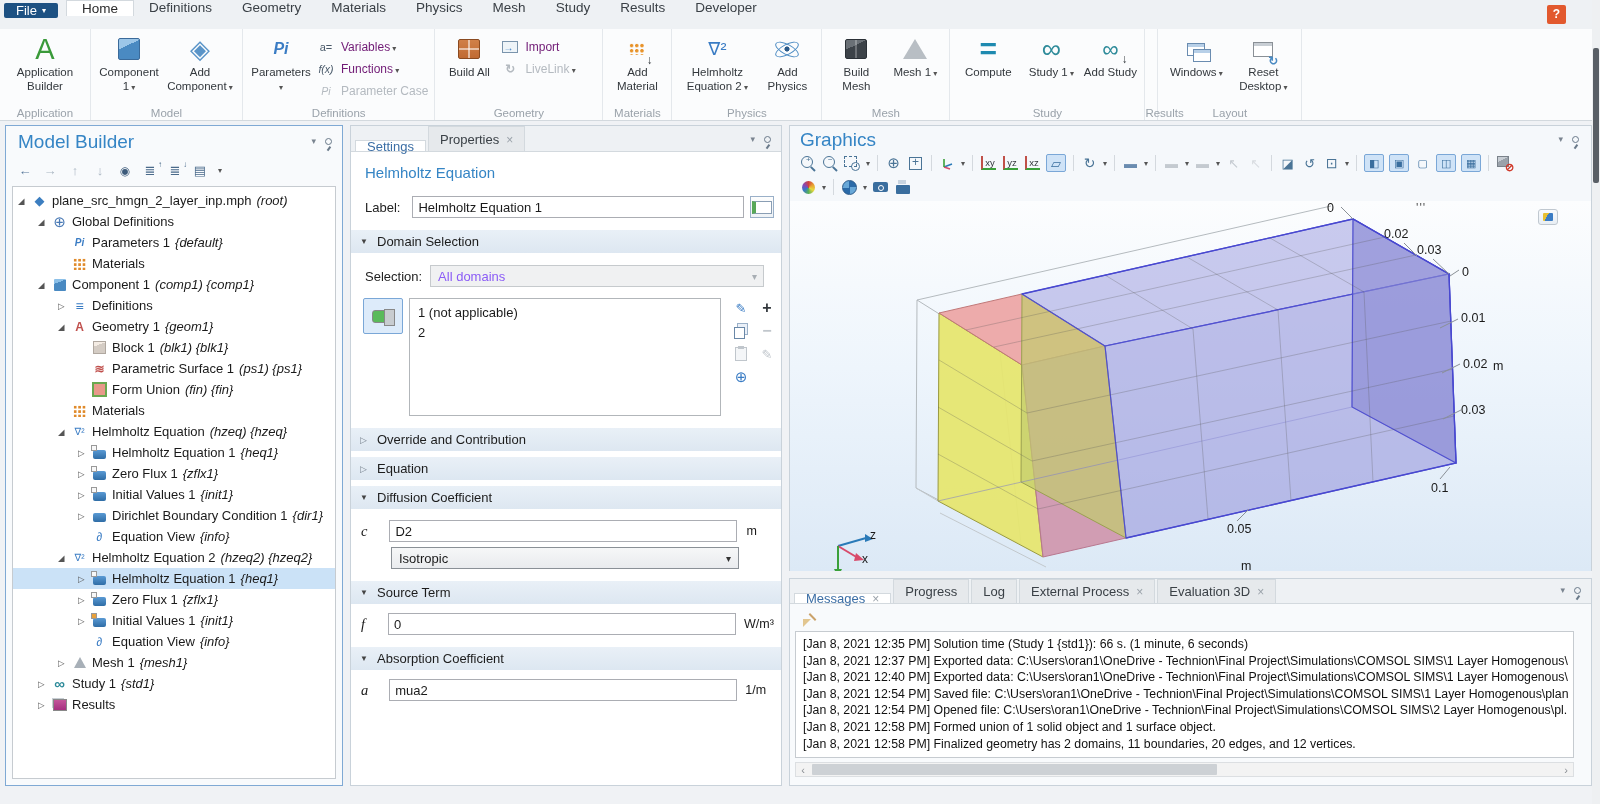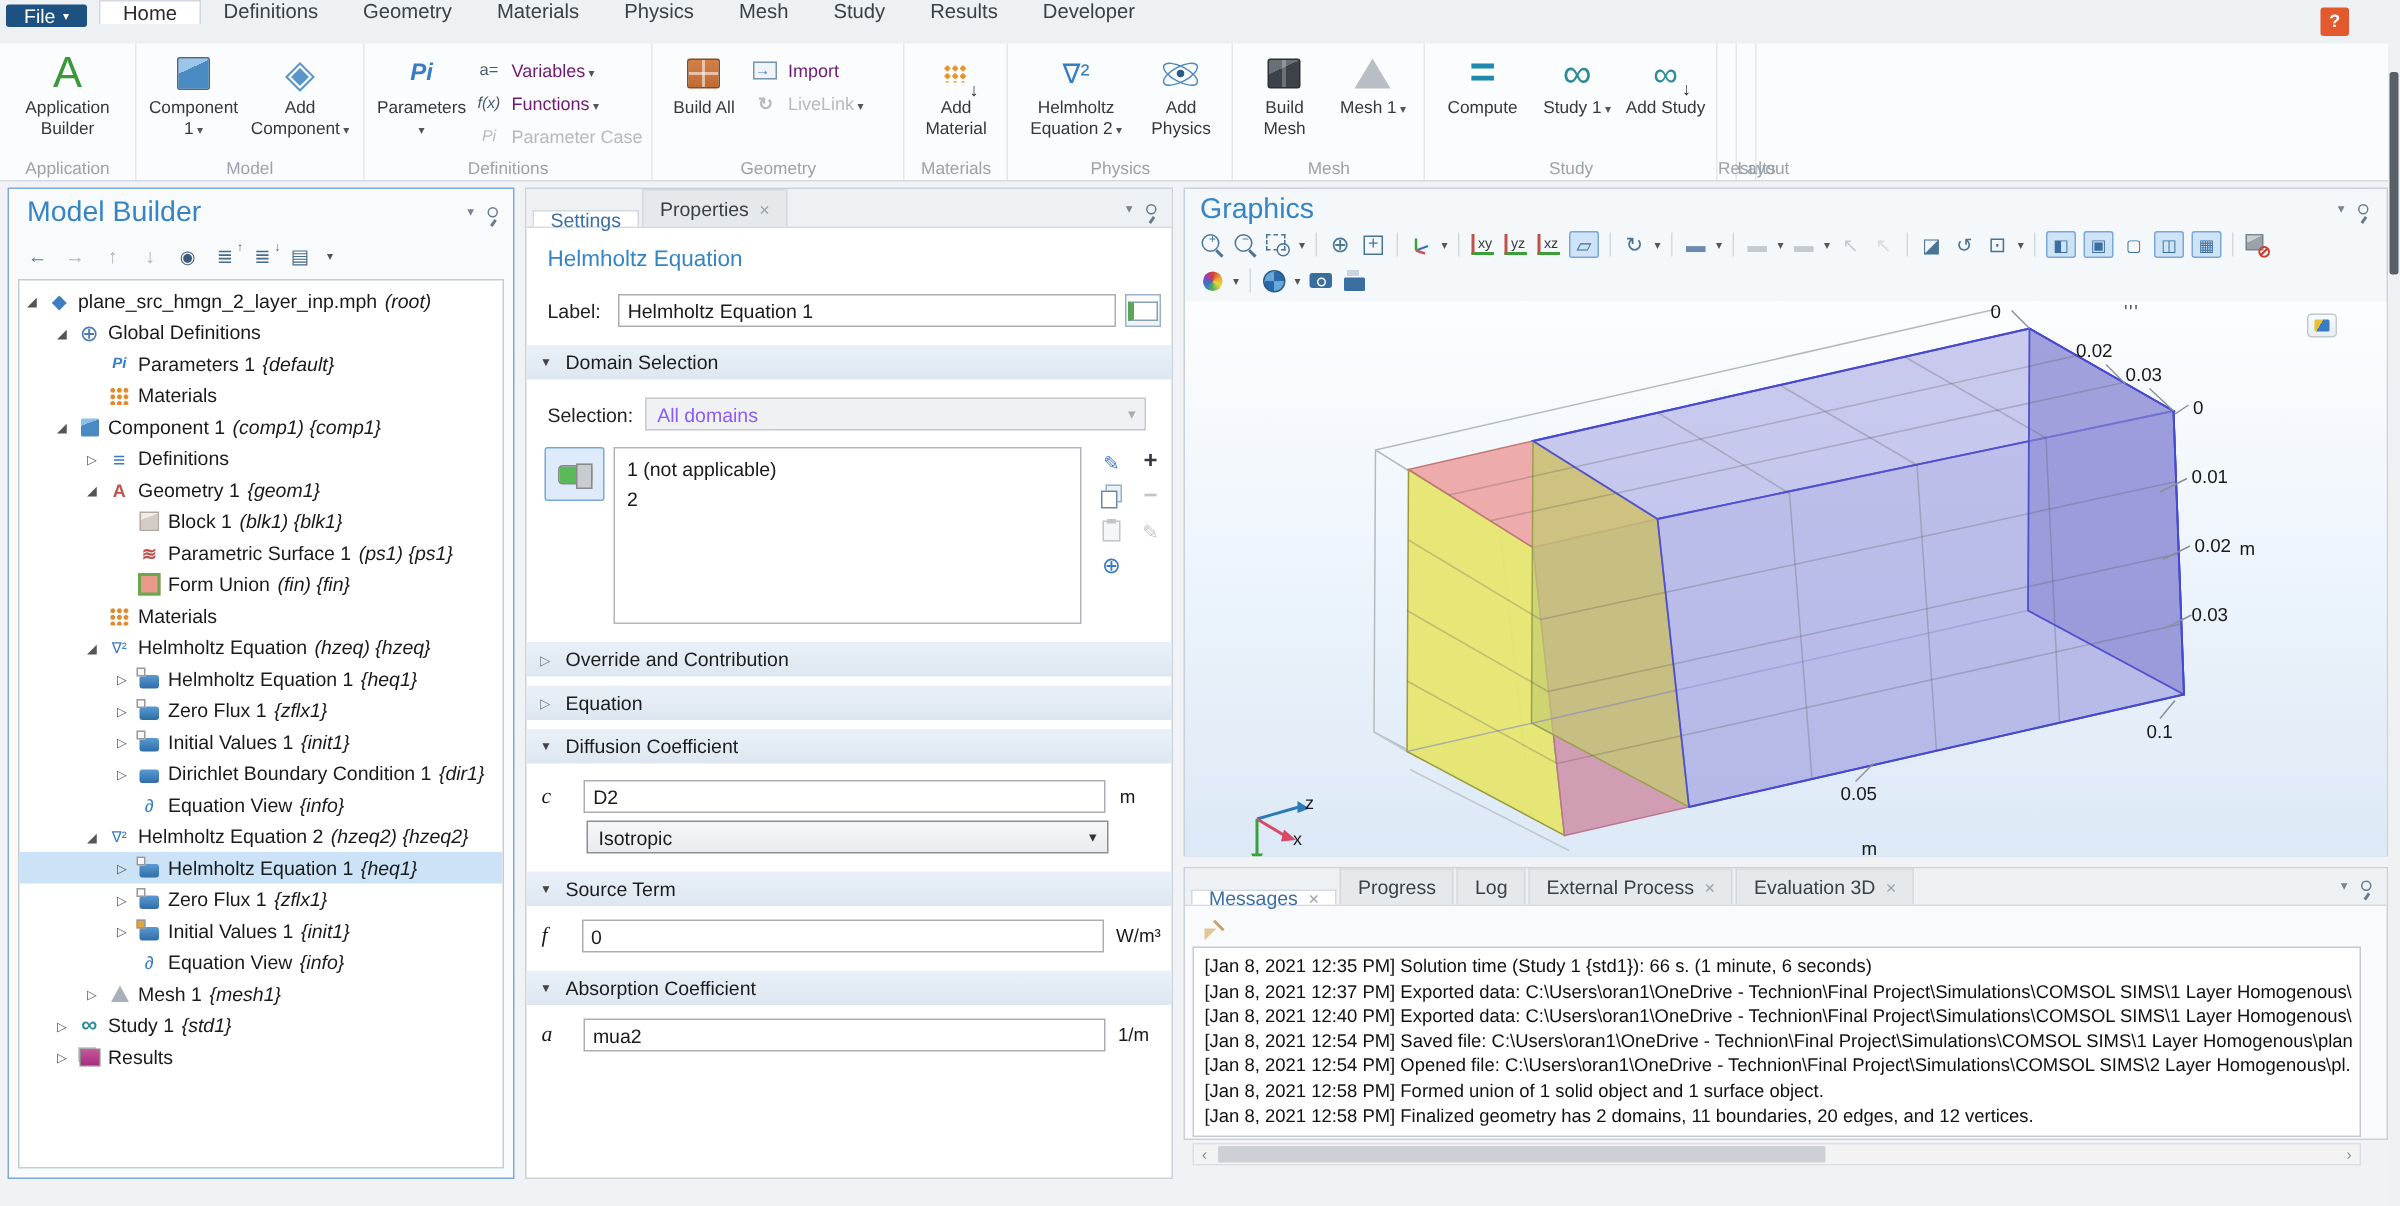--- a/index.html
+++ b/index.html
@@ -57,21 +57,21 @@
 [data-icon="windows"]::before{content:"";width:16px;height:11px;border:1px solid #6a8cb0;background:#fff;box-shadow:inset 0 3px 0 #b8d0e8}
 [data-icon="windows"]::after{content:"";position:absolute;width:16px;height:11px;border:1px solid #6a8cb0;background:#fff;box-shadow:inset 0 3px 0 #b8d0e8;transform:translate(6px,6px)}
 [data-icon="reset-desktop"]::before{content:"";width:18px;height:13px;border:1px solid #8a9096;background:#fff;box-shadow:inset 0 3px 0 #c8ced4}
 [data-icon="reset-desktop"]::after{content:"↻";position:absolute;right:-2px;bottom:-4px;font-size:12px;color:#4a8ac2;font-weight:bold}
 
 
 .panel{position:absolute;border:1px solid #c9d2da;background:#f8fafc}
 #mb{left:5px;top:125px;width:338px;height:661px;border-color:#7fa9d4}
 #set{left:350px;top:125px;width:432px;height:661px;background:#fff}
 #gfx{left:789px;top:125px;width:803px;height:446px;background:#f5f8fb}
-#msg{left:789px;top:578px;width:803px;height:182px}
+#msg{left:789px;top:578px;width:803px;height:208px}
 .ptitle{color:#3585c5;font-size:19px}
 .cornertools{position:absolute;display:flex;gap:9px;align-items:center}
 .mincar{font-size:9px;color:#7a8490}
 .pin{width:7px;height:7px;border:1.5px solid #6a7a8a;border-radius:50%;position:relative;display:inline-block}
 .pin::after{content:"";position:absolute;top:7px;left:2px;width:1.5px;height:5px;background:#6a7a8a;transform:rotate(35deg)}
 
 
 #mb .ptitle{position:absolute;left:12px;top:5px}
 .mbtools{position:absolute;left:12px;top:37px;display:flex;gap:11px;align-items:center}
 .mbtools .mi{color:#7d93a9;font-size:13px;position:relative;display:inline-flex;min-width:14px;justify-content:center}
@@ -347,20 +347,30 @@
           <span class="ri" data-icon="add-study"></span>
           <span class="bl">Add Study</span>
         </div>
       </div>
       <div class="rgroup-label">Study</div>
     </div>
     <div class="rgroup">
       <div class="rgroup-label">Results</div>
     </div>
     <div class="rgroup">
+      <div class="rbtns">
+        <div class="bigbtn">
+          <span class="ri" data-icon="windows"></span>
+          <span class="bl wcar">Windows</span>
+        </div>
+        <div class="bigbtn">
+          <span class="ri" data-icon="reset-desktop"></span>
+          <span class="bl wcar">Reset Desktop</span>
+        </div>
+      </div>
       <div class="rgroup-label">Layout</div>
     </div>
   </div>
 </div>
 
 <div class="panel" id="mb">
   <div class="ptitle">Model Builder</div>
   <div class="cornertools" style="right:10px;top:10px">
     <span class="mincar">▾</span>
     <span class="pin"></span>

